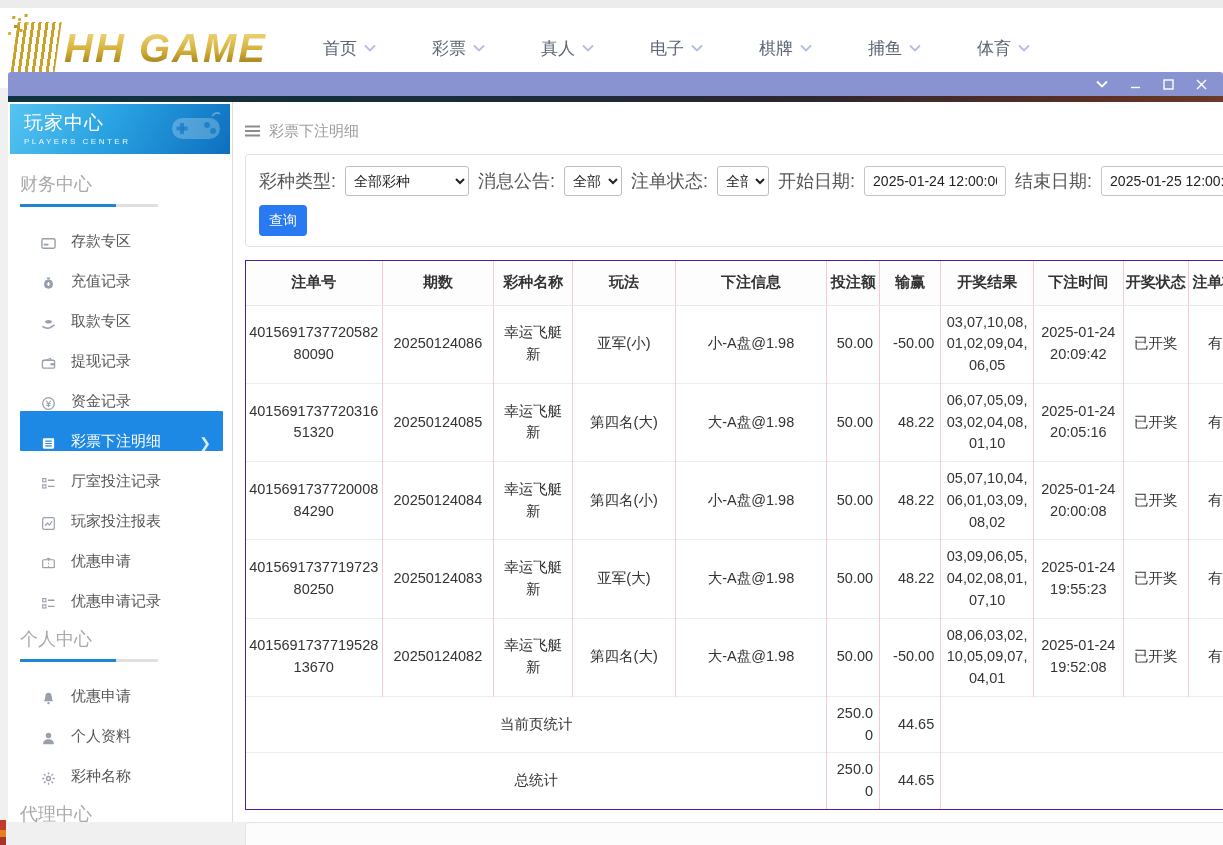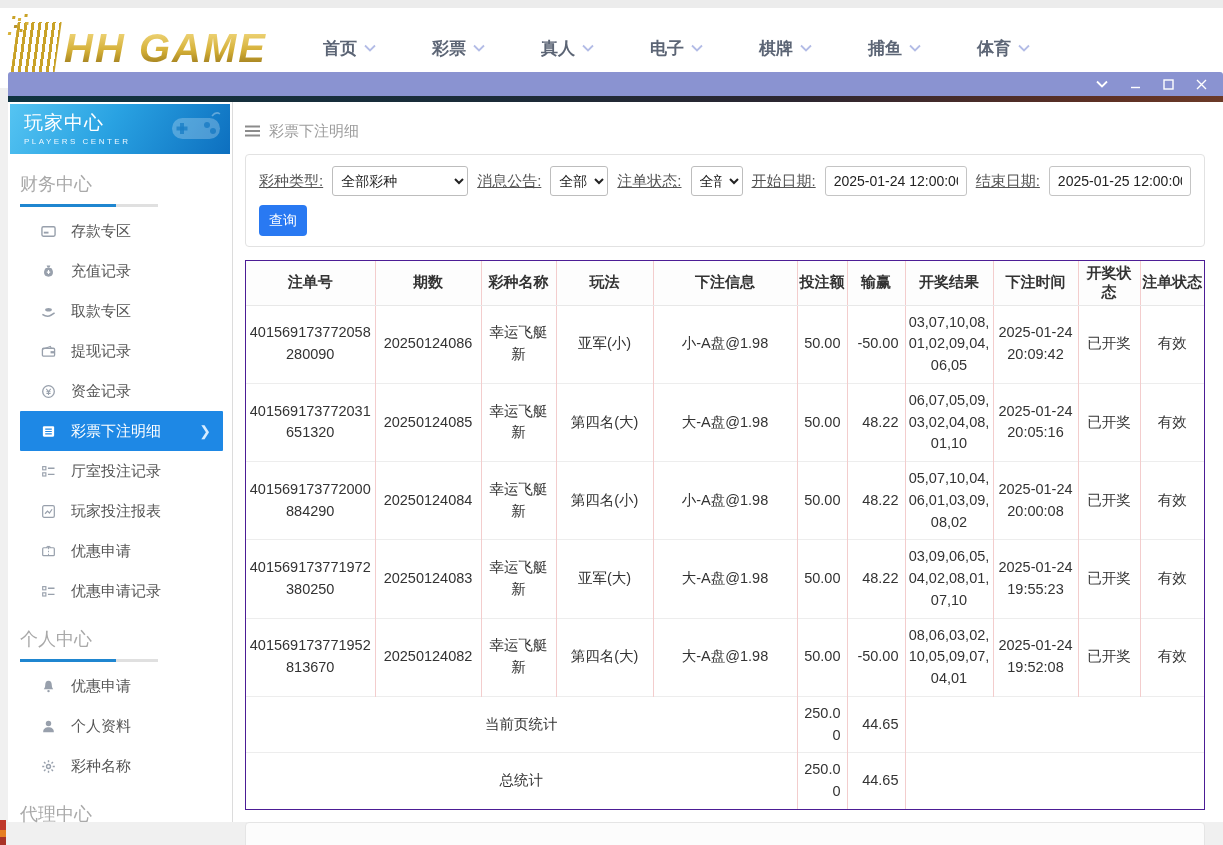--- a/index.html
+++ b/index.html
@@ -11,59 +11,59 @@
   .top-strip { height:8px; background:#ececec; }
   .chrome-inner { display:flex; align-items:center; height:80px; }
   .logo { display:flex; align-items:center; margin-left:14px; gap:6px; }
   .logo-mark { width:44px; height:52px; background:repeating-linear-gradient(90deg,#c9a227 0 3px,transparent 3px 7px); transform:skewX(-8deg); position:relative; }
   .logo-mark::before { content:""; position:absolute; left:-6px; top:-6px; width:3px; height:3px; background:#c9a227;
      box-shadow:6px 2px #d8b23a, 12px -2px #c9a227, 3px 9px #b8922a, 14px 6px #d8b23a, 9px 13px #c9a227, -2px 16px #d8b23a; }
   .logo-text { font-style:italic; font-weight:700; font-size:40px; letter-spacing:2px;
      background:linear-gradient(180deg,#f7e08c 0%,#d4af37 55%,#8a6a14 100%);
      -webkit-background-clip:text; background-clip:text; color:transparent; }
   .main-nav { display:flex; align-items:center; gap:56px; margin-left:56px; }
-  .nav-item { display:flex; align-items:center; gap:7px; font-size:17px; color:#5c6575; cursor:pointer;font-weight:bold; }
+  .nav-item { display:flex; align-items:center; gap:7px; font-size:17px; color:#5c6575; cursor:pointer; }
   .nav-item .chev { color:#b3bce6; display:flex; }
 
   
   .window { position:absolute; top:72px; left:8px; width:1215px; height:750px; }
   .titlebar { height:24px; background:#8a93d1; border-radius:3px 3px 0 0; display:flex; align-items:center;
      justify-content:flex-end; gap:22px; padding-right:16px; }
   .tb-btn { color:#fff; display:flex; align-items:center; cursor:pointer; }
   .dark-strip { height:6px; background:linear-gradient(90deg,#0f3340 0%,#1b2b38 40%,#2c2630 65%,#5d3024 90%,#6b3a28 100%); }
   .app { display:flex; height:720px; background:#fff; }
 
   
   .sidebar { width:225px; min-width:225px; border-right:1px solid #dcdcdc; background:#fff; }
   .side-header { margin:2px; height:50px; position:relative; overflow:hidden; padding:6px 0 0 14px;
      background:linear-gradient(120deg,#55c4f2 0%,#29a2e2 45%,#0d6fbf 100%); }
   .side-header .t1 { color:#fff; font-size:19px; letter-spacing:1px; }
   .side-header .t2 { color:#eaf6ff; font-size:8px; letter-spacing:2.5px; margin-top:1px; }
   .pad-icon { position:absolute; right:6px; top:4px; opacity:.55; }
   .sec-title { font-size:18px; color:#a9a9a9; padding:16px 0 5px 12px; }
   .sec-line { width:138px; height:3px; background:#e0e0e0; margin:3px 0 4px 12px; }
   .sec-line i { display:block; width:96px; height:3px; background:#1f86d0; }
-  .side-item { height:40px; display:flex; align-items:center; gap:15px; padding-left:32px; font-size:15px;
+  .side-item { height:40px; display:flex; align-items:flex-end; gap:15px; padding-left:32px; font-size:15px;
      color:#555; cursor:pointer; }
   .side-item .icn { color:#98a0ac; display:flex; width:16px; justify-content:center; }
   .side-item.active { background:var(--accent); color:#fff; margin:0 9px 0 12px; padding-left:20px; border-radius:1px; }
   .side-item.active .icn { color:#fff; }
   .side-item.active .arrow { margin-left:auto; margin-right:12px; color:#d7ecff; font-size:14px; }
 
   
   .content { flex:1; padding:12px 20px 0 12px; }
   .breadcrumb { height:34px; display:flex; align-items:center; gap:9px; color:#9c9c9c; font-size:15px; }
   .breadcrumb .icn { color:#8b8b8b; display:flex; }
 
   .filter-panel { margin-top:6px; border:1px solid #e2e2e2; border-radius:4px; padding:11px 13px 10px; }
   .filter-row { display:flex; align-items:center; gap:9px; flex-wrap:nowrap; }
-  .f-label { font-size:15px; color:#555; white-space:nowrap;text-decoration:underline; }
+  .f-label { font-size:18px; color:#555; white-space:nowrap; }
   select { height:30px; border:1px solid #bdbdbd; border-radius:3px; font-size:14px; color:#222;
      font-family:"Liberation Sans",sans-serif; padding:0 4px; background:#fff; }
-  .sel-type { width:136px; } .sel-draw { width:58px; } .sel-order { width:52px; }
+  .sel-type { width:124px; } .sel-draw { width:58px; } .sel-order { width:52px; }
   .date-input { width:142px; height:30px; border:1px solid #c4c4c4; border-radius:3px; font-size:14px;
      color:#222; padding:0 8px; font-family:"Liberation Sans",sans-serif; }
   .search-btn { margin-top:9px; width:48px; height:31px; background:var(--button); border:none; border-radius:4px;
      color:#fff; font-size:14px; cursor:pointer; font-family:"Liberation Sans",sans-serif; }
 
   .table-panel { margin-top:13px; border:1px solid #4c1d95; }
   table { width:100%; border-collapse:collapse; table-layout:fixed; }
   th { height:44px; font-size:15px; font-weight:bold; color:#333; background:#fdfdfd;
      border-bottom:1px solid #e8e8e8; padding:0 1px; overflow:hidden; }
   th + th, td + td { border-left:1px solid #f3cdcd; }

